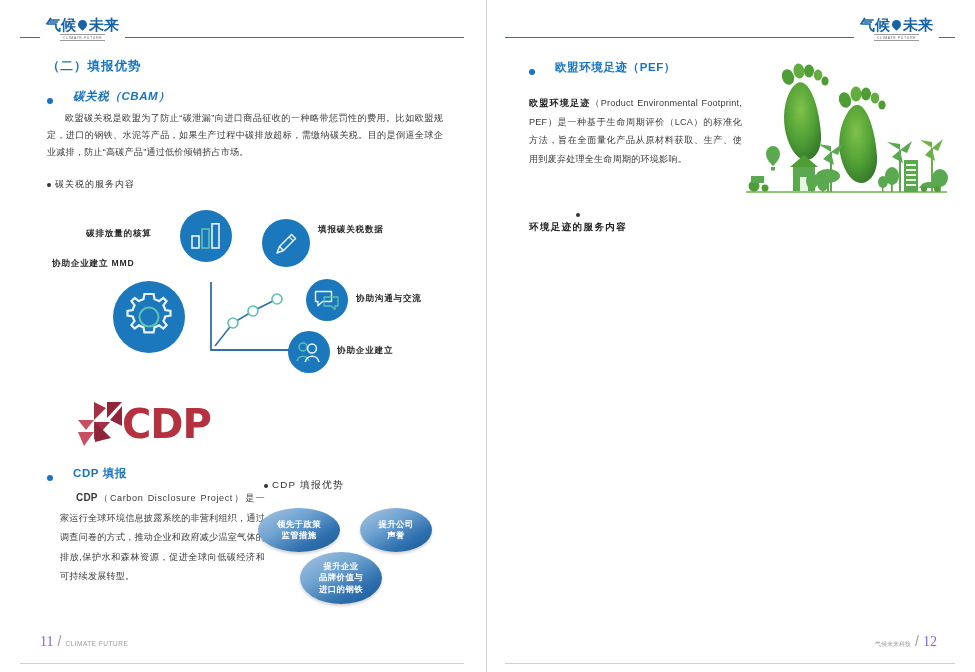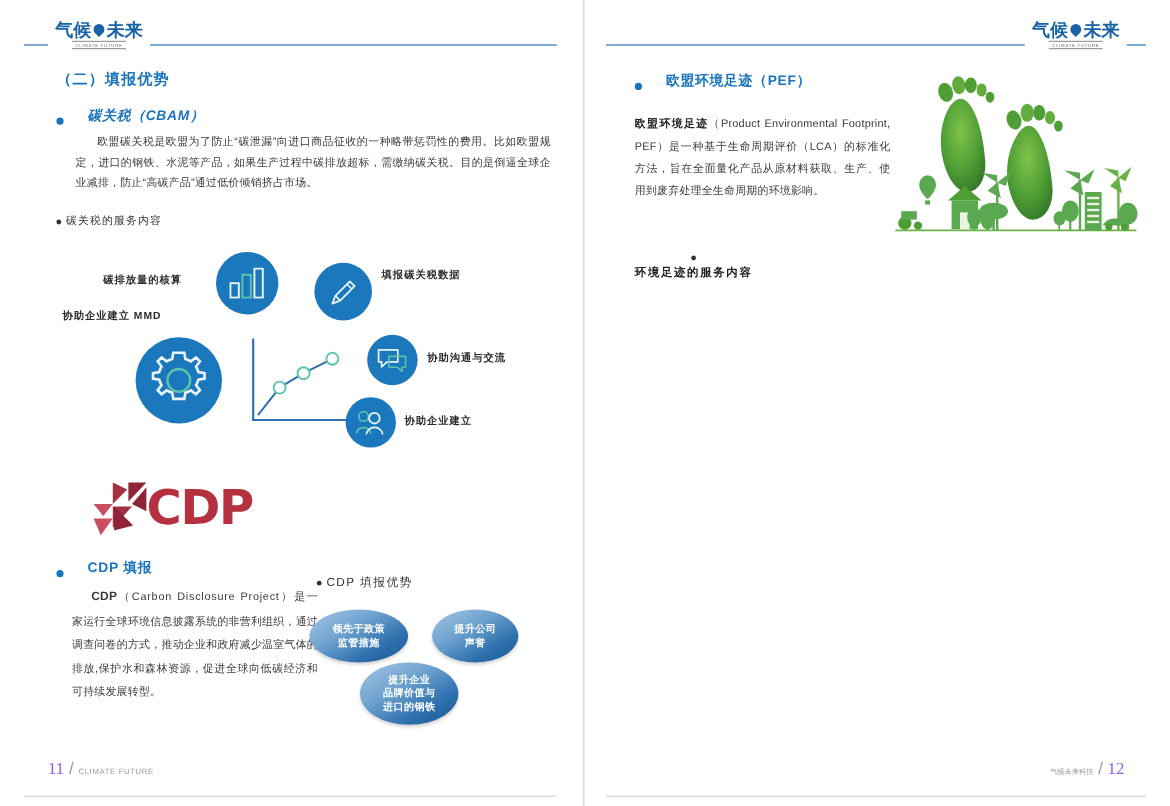--- a/index.html
+++ b/index.html
@@ -133,21 +133,21 @@
       <div class="logo-sub">CLIMATE FUTURE</div>
     </div>
 
     <div class="h-section" style="left:47px; top:58px;">（二）填报优势</div>
 
     <div class="h-bullet" style="left:47px; top:89px;font-style:italic;">
       <span class="dot"></span>
       <span>碳关税（CBAM）</span>
     </div>
 
-    <div class="body-cn" style="left:47px; top:110px; width:396px; text-indent:18px;margin-left:16px;">欧盟碳关税是欧盟为了防止“碳泄漏”向进口商品征收的一种略带惩罚性的费用。比如欧盟规定，进口的钢铁、水泥等产品，如果生产过程中碳排放超标，需缴纳碳关税。目的是倒逼全球企业减排，防止“高碳产品”通过低价倾销挤占市场。</div>
+    <div class="body-cn" style="left:47px; top:110px; width:396px; text-indent:18px;">欧盟碳关税是欧盟为了防止“碳泄漏”向进口商品征收的一种略带惩罚性的费用。比如欧盟规定，进口的钢铁、水泥等产品，如果生产过程中碳排放超标，需缴纳碳关税。目的是倒逼全球企业减排，防止“高碳产品”通过低价倾销挤占市场。</div>
 
     <div class="sub-label" style="left:47px; top:178px;">
       <span class="dot"></span>
       <span>碳关税的服务内容</span>
     </div>
 
     <div class="circ" style="left:180px; top:210px; width:52px; height:52px;">
       <svg width="30" height="26" viewBox="0 0 30 26">
         <rect x="1" y="13" width="7" height="12" fill="none" stroke="#eaf3fa" stroke-width="1.6"></rect>
         <rect x="11" y="6" width="7" height="19" fill="none" stroke="#5ec2ad" stroke-width="1.6"></rect>

